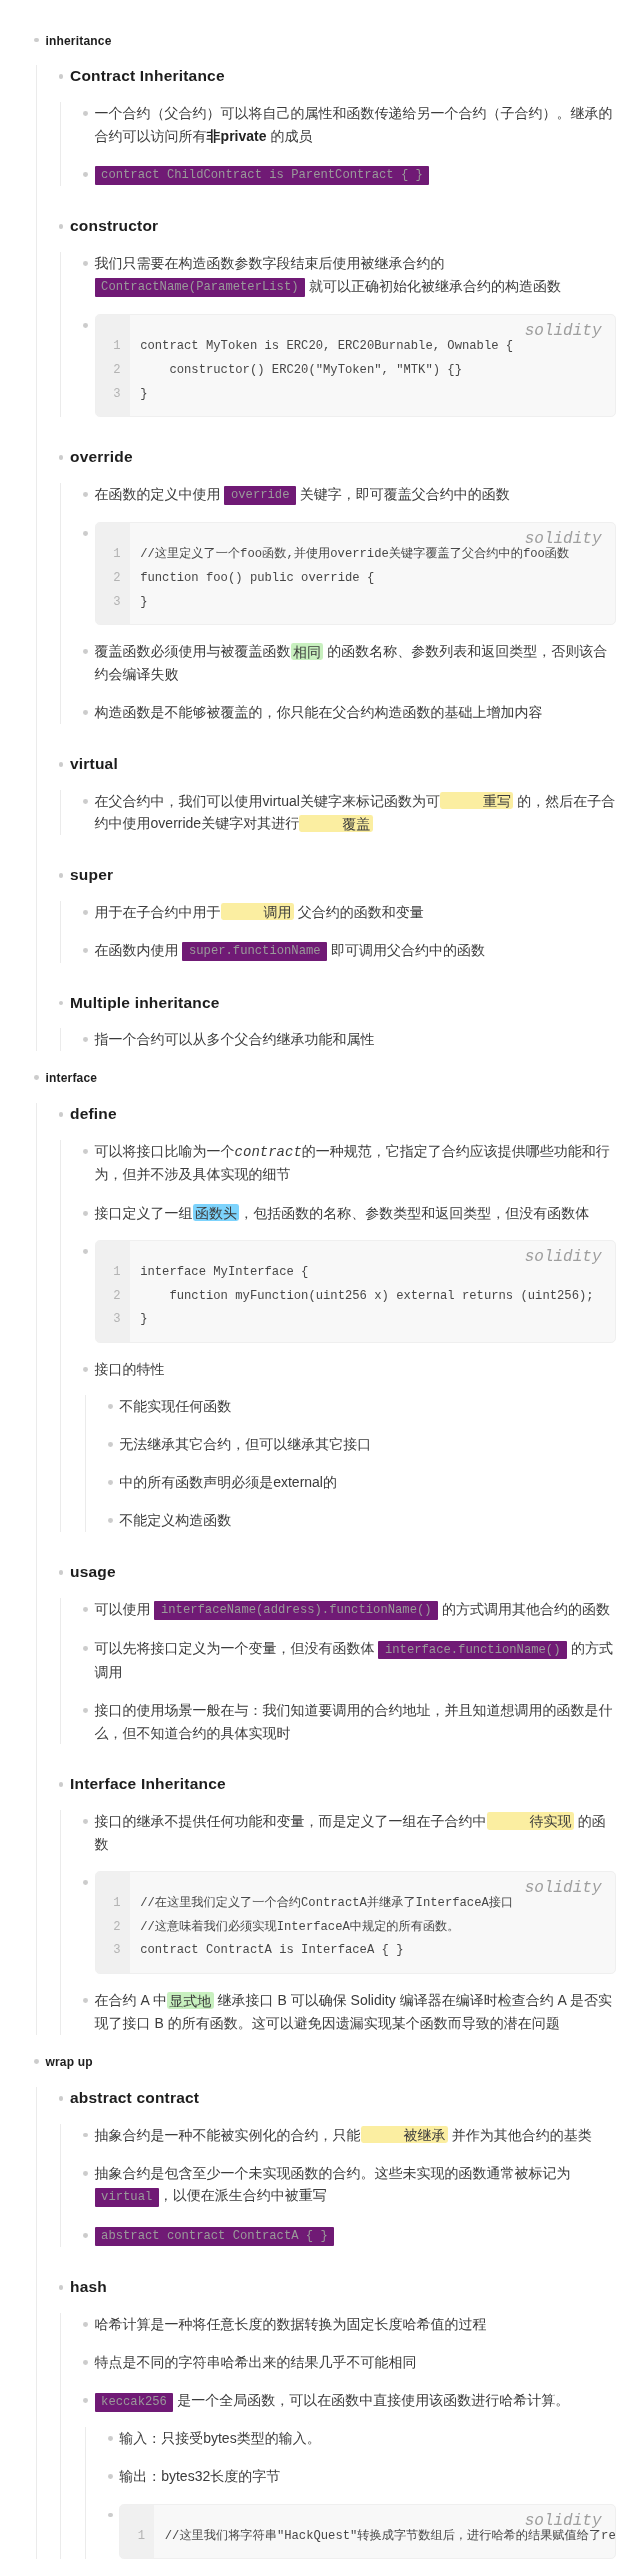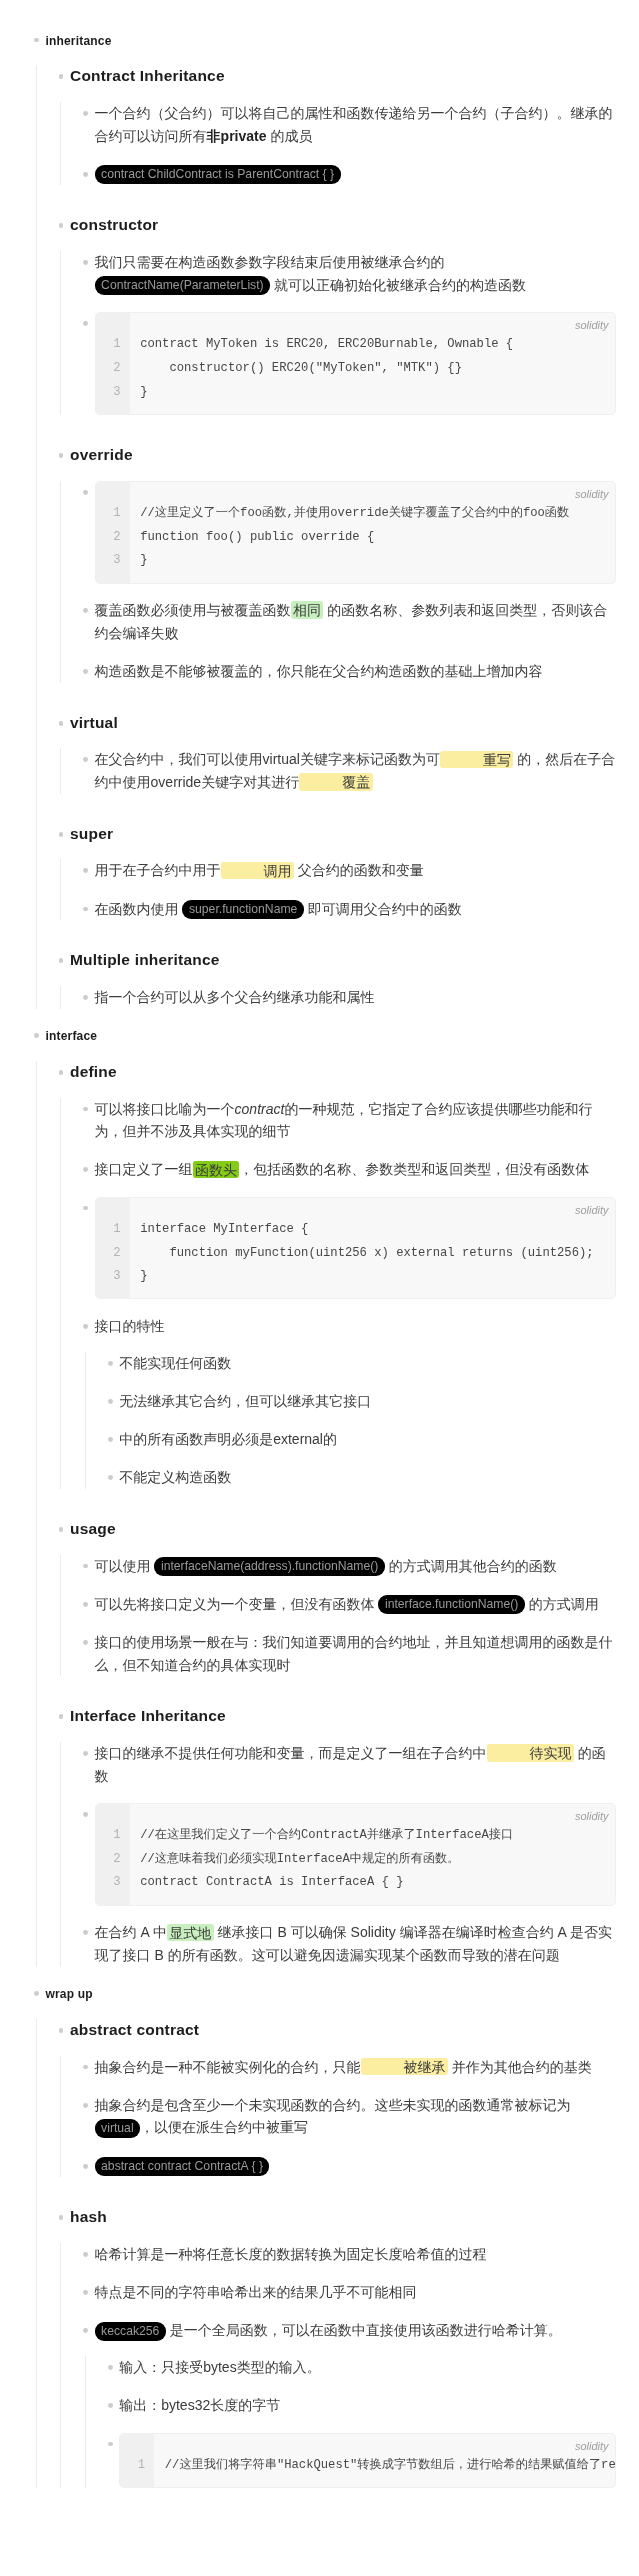--- a/index.html
+++ b/index.html
@@ -22,46 +22,46 @@
   }
   .h1 .dot{top:9px;background:#cccccc;}
 
   .htext{color:#1d1d1d;font-weight:bold;letter-spacing:0.2px;}
   .h1t{font-size:12px;line-height:1.35;}
   .h2t{font-size:15.5px;line-height:1.35;}
 
   .litext{display:block;}
   .t-p{}
   .t-b{font-weight:bold;color:#222;}
-  .t-i{font-style:italic;font-family:Liberation Sans, sans-serif;}
+  .t-i{font-style:italic;font-family:Liberation Mono, monospace;}
   .hl{padding:0.8px 2.4px;border-radius:2.4px;}
   .hl-y{background:#fbeea1;padding-left:43px;}
   .hl-g{background:#c8f0bf;}
-  .hl-b{background:#84cc16;}
+  .hl-b{background:#7dd3fc;}
   .chip{
-    font-family:Liberation Sans, sans-serif;
-    font-size:12.2px;background:#000000;color:#9a9a9a;
-    border-radius:9px;padding:2.4px 6.5px;white-space:nowrap;
+    font-family:Liberation Mono, monospace;
+    font-size:12.2px;background:#701a75;color:#9a9a9a;
+    border-radius:1px;padding:2.4px 6.5px;white-space:nowrap;
   }
 
   .children{
     margin-left:1.6px;margin-top:14px;margin-bottom:4.1px;
     border-left:1.6px solid #ebebeb;padding-left:22px;
   }
 
   
   .codeblock{
     position:relative;background:#f8f8f8;border:0.8px solid #efefef;
     border-radius:4.9px;overflow:hidden;margin-top:0.8px;
   }
   .gutterbg{position:absolute;left:0;top:0;bottom:0;width:34px;background:#f0f0f0;}
   .lang{
-    position:absolute;top:4.1px;right:6px;
-    font-family:Liberation Sans, sans-serif;
-    font-style:italic;color:#9e9e9e;font-size:11px;
+    position:absolute;top:4.1px;right:13px;
+    font-family:Liberation Mono, monospace;
+    font-style:italic;color:#9e9e9e;font-size:16px;
   }
   .code-body{position:relative;padding:20.4px 9.8px 9.8px 0;}
   .code-line{
     display:flex;font-family:"Liberation Mono","DejaVu Sans Mono",monospace;
     font-size:12.2px;line-height:23.6px;color:#474747;white-space:pre;
   }
   .code-line .ln{
     flex:0 0 34px;width:34px;text-align:right;padding-right:9px;
     box-sizing:border-box;color:#b3b3b3;
   }
@@ -113,20 +113,26 @@
                       <div class="code-line"><span class="ln">3</span><span class="ct">}</span></div>
                     </div>
                   </div>
                 </div>
               </div>
             </div>
           </div>
           <div class="node h2">
             <div class="row"><span class="dot"></span><span class="htext h2t">override</span></div>
             <div class="children">
+              <div class="node li">
+                <div class="row">
+                  <span class="dot"></span>
+                  <span class="litext"><span class="t-p">在函数的定义中使用 </span><span class="chip">override</span><span class="t-p"> 关键字，即可覆盖父合约中的函数</span></span>
+                </div>
+              </div>
               <div class="node code">
                 <div class="row">
                   <span class="dot"></span>
                   <div class="codeblock">
                     <div class="gutterbg"></div>
                     <div class="lang">solidity</div>
                     <div class="code-body">
                       <div class="code-line"><span class="ln">1</span><span class="ct">//这里定义了一个foo函数,并使用override关键字覆盖了父合约中的foo函数</span></div>
                       <div class="code-line"><span class="ln">2</span><span class="ct">function foo() public override {</span></div>
                       <div class="code-line"><span class="ln">3</span><span class="ct">}</span></div>

